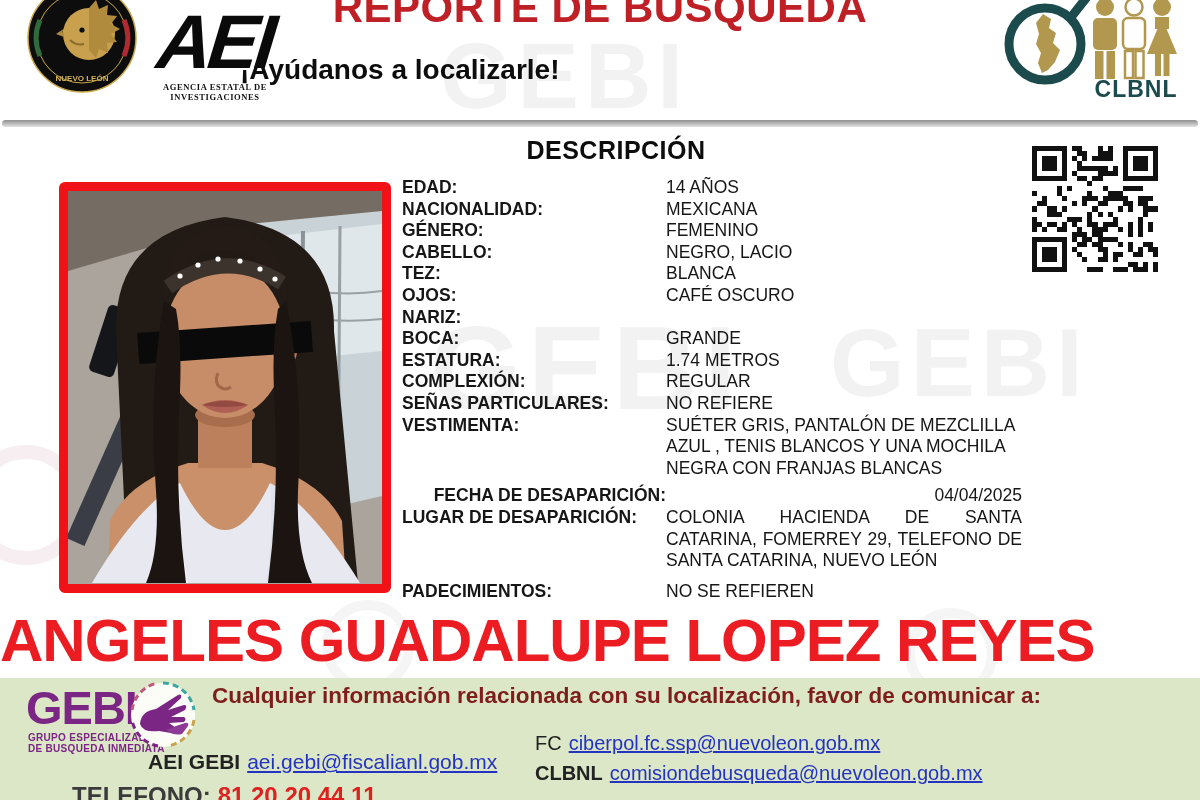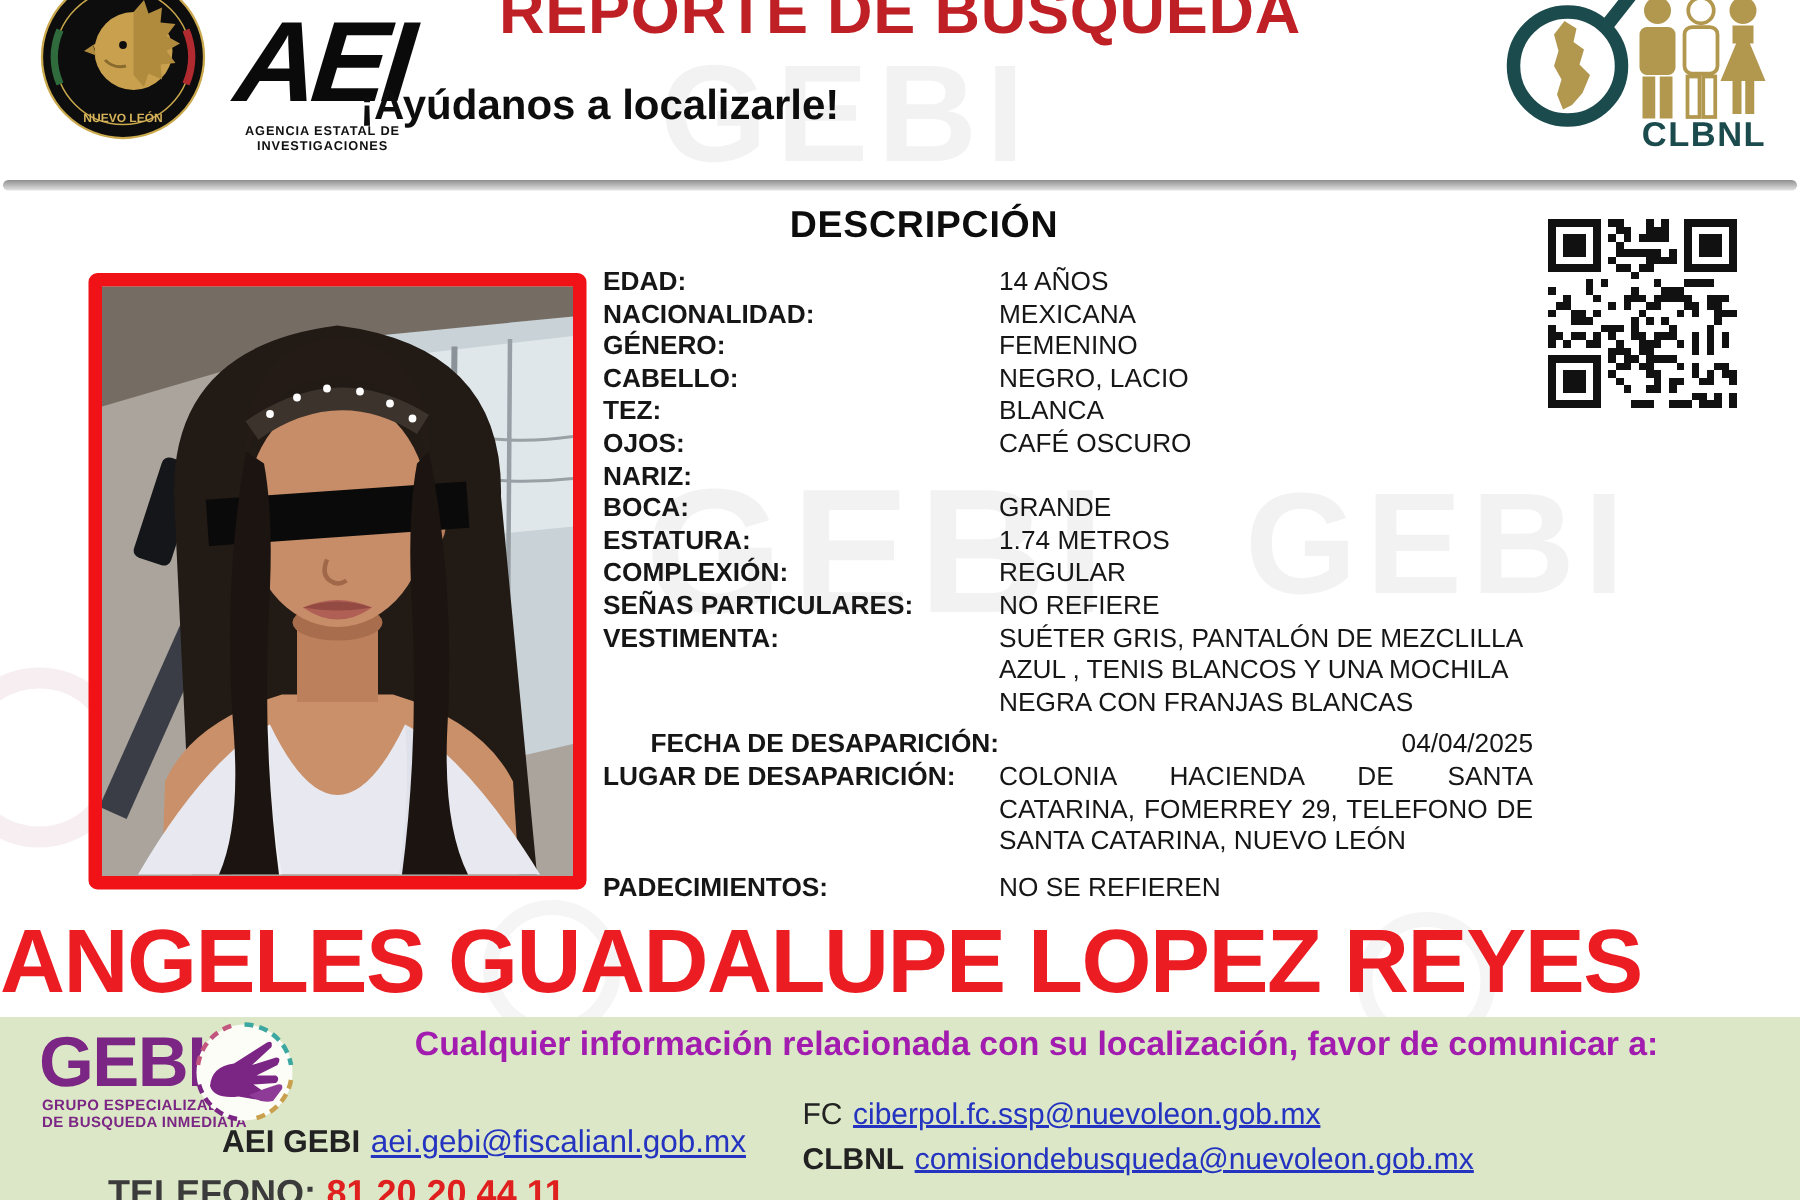--- a/index.html
+++ b/index.html
@@ -12,21 +12,21 @@
   #poster{position:relative; width:1200px; height:800px; background:#ffffff; overflow:hidden;}
 
   
   .wm{position:absolute; font-weight:800; color:rgba(150,150,150,.12); letter-spacing:6px; pointer-events:none; white-space:nowrap;}
   .wm-circle{position:absolute; border-radius:50%; pointer-events:none;}
 
   
   .fiscalia{position:absolute; left:26px; top:-18px;}
   .aei{position:absolute; left:130px; top:6px; width:170px; text-align:center;}
   .aei-word{font-size:76px; line-height:0.95; font-weight:900; font-style:italic; letter-spacing:-4px; color:#0a0a0a; transform:skewX(-6deg);}
-  .aei-sub{font-size:8.5px; font-weight:700; letter-spacing:.6px; color:#111; margin-top:4px;}
+  .aei-sub{font-size:8.5px; font-weight:700; letter-spacing:.6px; color:#111; margin-top:4px;font-family:Liberation Serif, serif;}
   .hdr-title{position:absolute; left:240px; top:-16px; width:720px; text-align:center;
     font-size:42px; font-weight:800; color:var(--title_red); letter-spacing:.5px; white-space:nowrap;}
   .hdr-sub{position:absolute; left:240px; top:54px; width:720px; 
     font-size:28px; font-weight:700; color:#0d0d0d;}
   .clbnl{position:absolute; right:22px; top:-6px;}
   .divider{position:absolute; left:2px; top:120px; width:1196px; height:7px; border-radius:5px;
     background:linear-gradient(#8f8f8f,#e3e3e3);}
 
   
   .desc-title{position:absolute; left:16px; top:136px; width:1200px; text-align:center;
@@ -45,22 +45,22 @@
   .row.mt8{margin-top:9px;}
 
   .person-name{position:absolute; left:0; top:606px; width:1200px; text-align:left;
     font-size:60px; font-weight:700; color:var(--name_red); white-space:nowrap; letter-spacing:-1px;}
 
   
   .footer{position:absolute; left:0; top:678px; width:1200px; height:122px; background:var(--footer_green);}
   .gebi-word{position:absolute; left:26px; top:2px; font-size:47px; font-weight:800; color:var(--gebi_purple); letter-spacing:-1px;}
   .gebi-sub{position:absolute; left:28px; top:54px; font-size:10px; font-weight:700; color:var(--gebi_purple); line-height:11px; letter-spacing:.3px;}
   .hands{position:absolute; left:128px; top:2px;}
-  .footer-msg{position:absolute; left:212px; top:5px; width:958px; text-align:center;
-    font-size:22.5px; font-weight:700; color:#a21caf;}
+  .footer-msg{position:absolute; left:212px; top:5px; width:958px; text-align:left;
+    font-size:22.5px; font-weight:700; color:#7f1d1d;}
   .contact{position:absolute; font-size:20px; color:#222; white-space:nowrap;}
   .clabel{font-weight:700; margin-right:7px;}
   .clabel.plain{font-weight:400;margin-top:32px;}
   .clink{color:var(--link_blue); text-decoration:underline; cursor:pointer;}
   .c-aei{left:148px; top:72px; font-size:21px;}
   .c-fc{left:535px; top:54px;}
   .c-clbnl{left:535px; top:84px;}
   .c-phone{left:72px; top:104px; font-size:24px;}
   .c-phone .clabel{color:#3b3b3b;}
   .phone-number{font-weight:700; color:var(--phone_red);}

